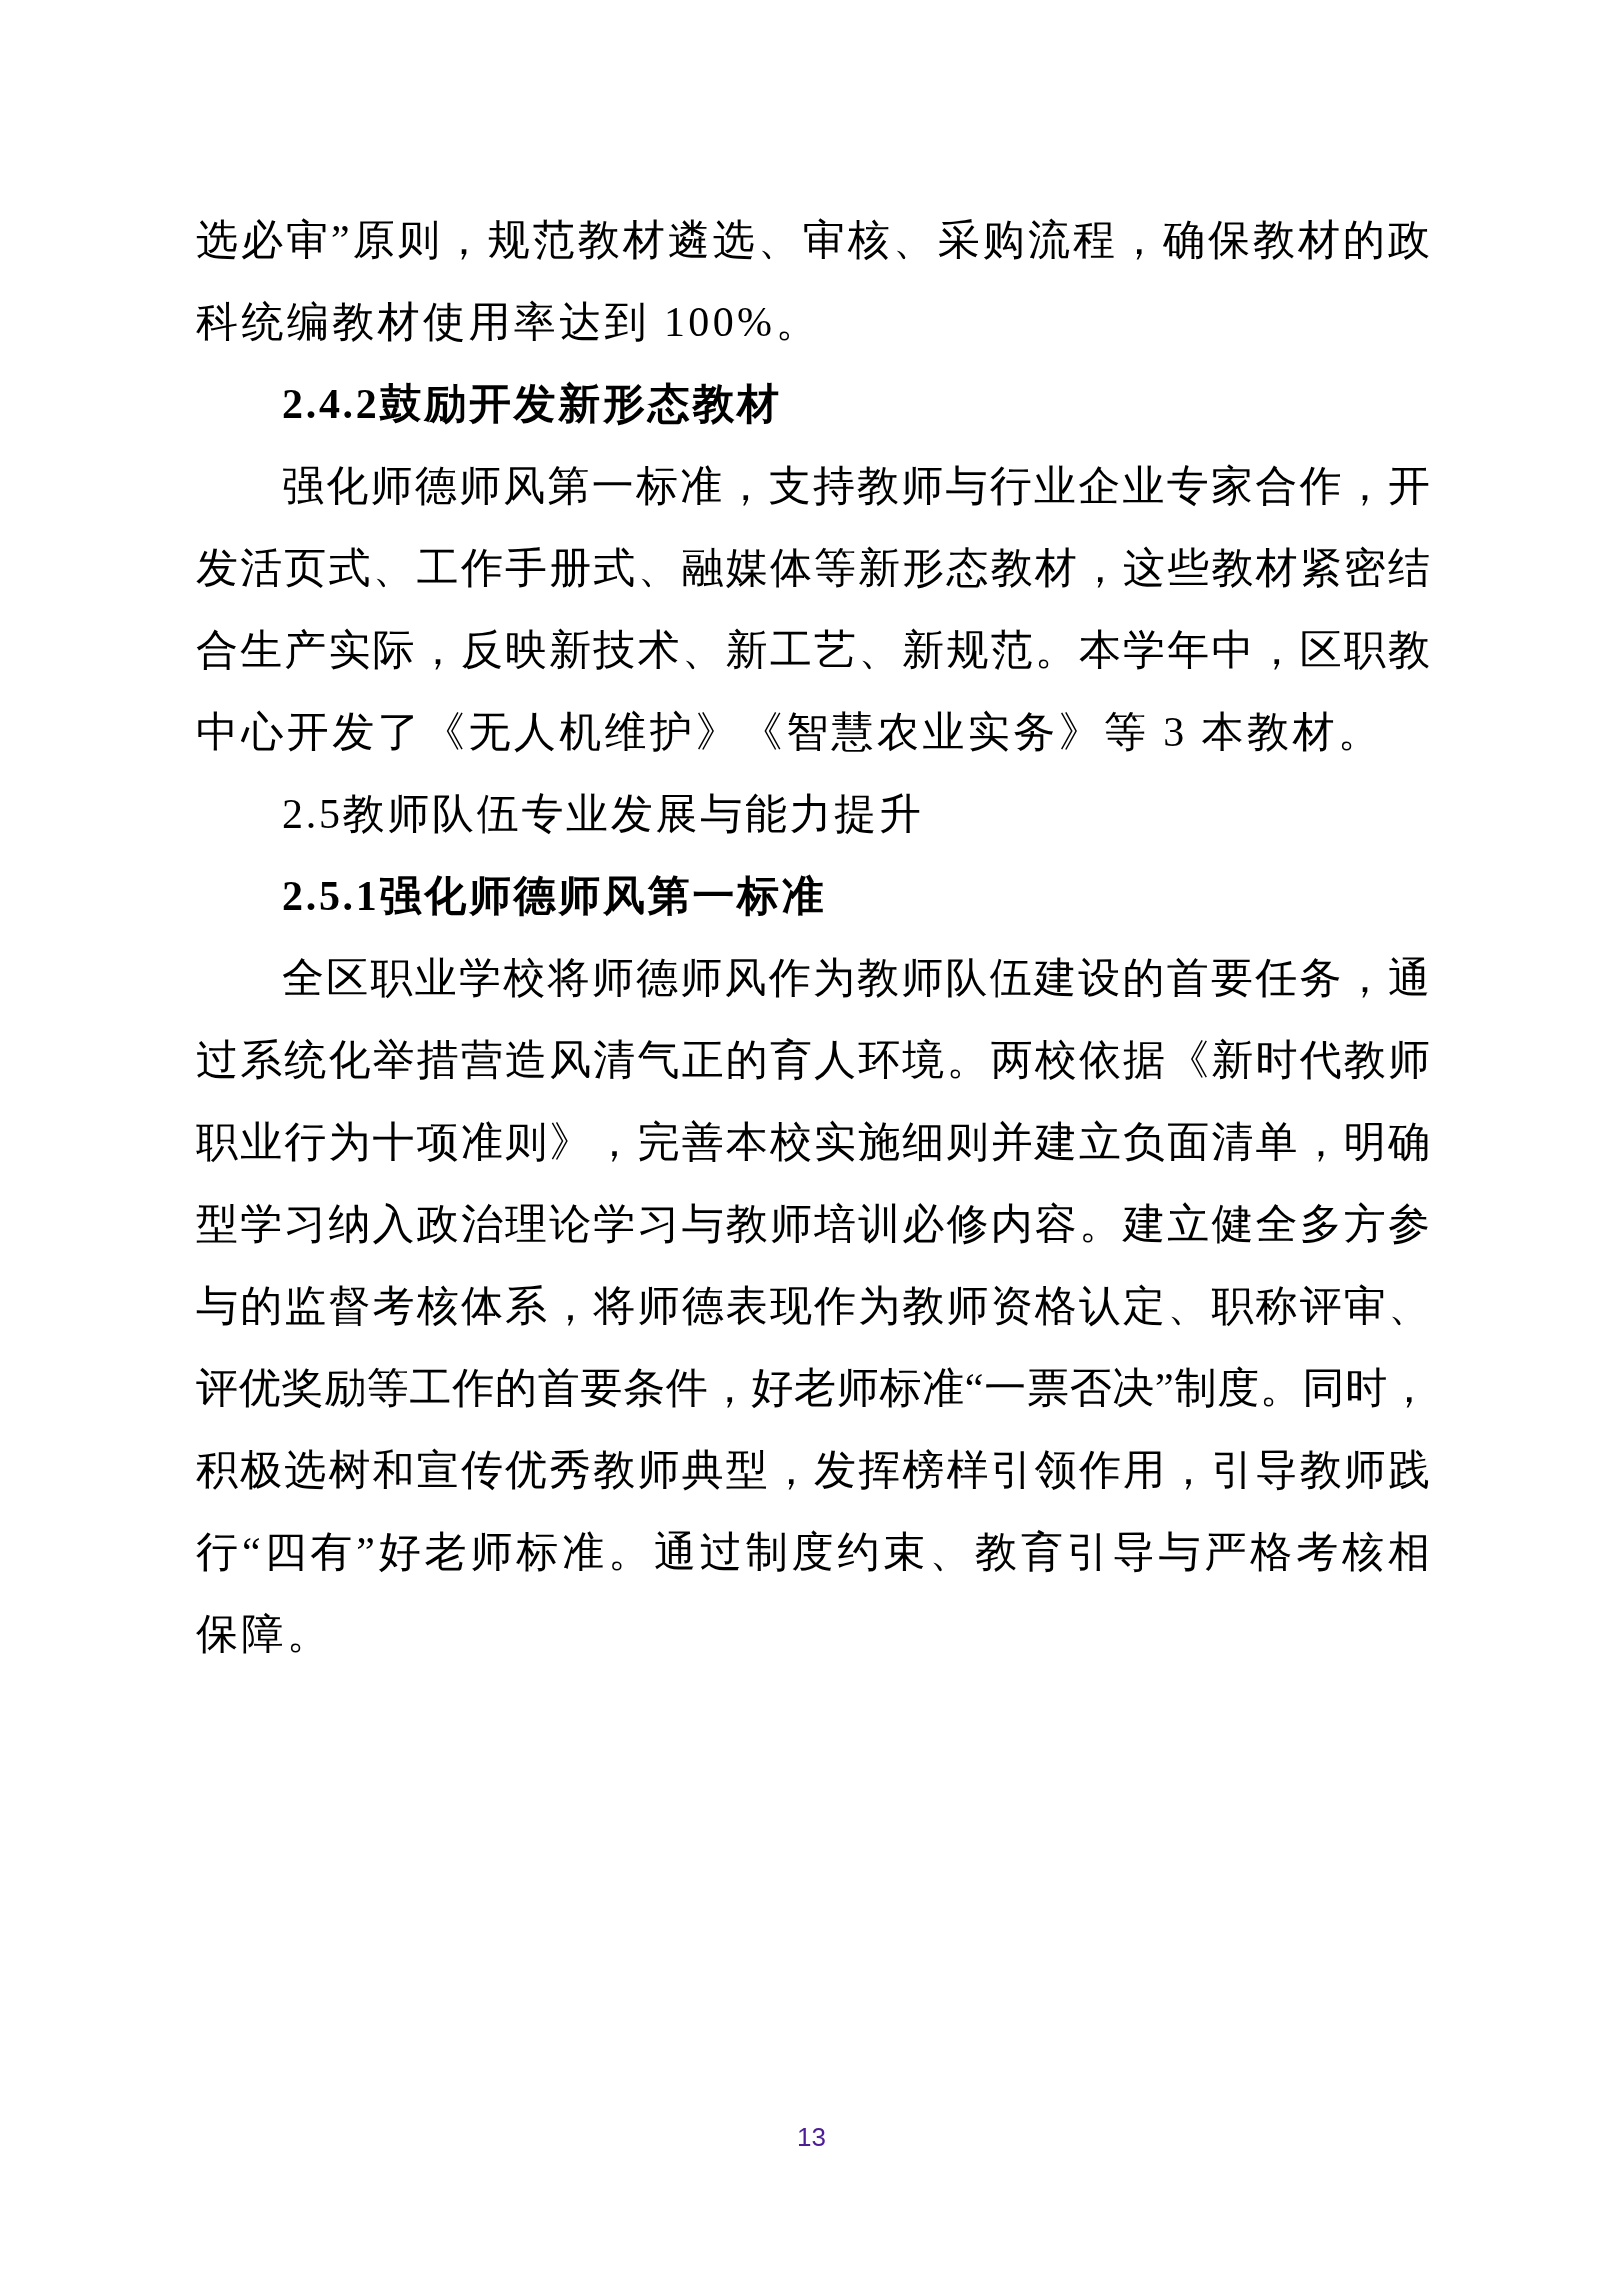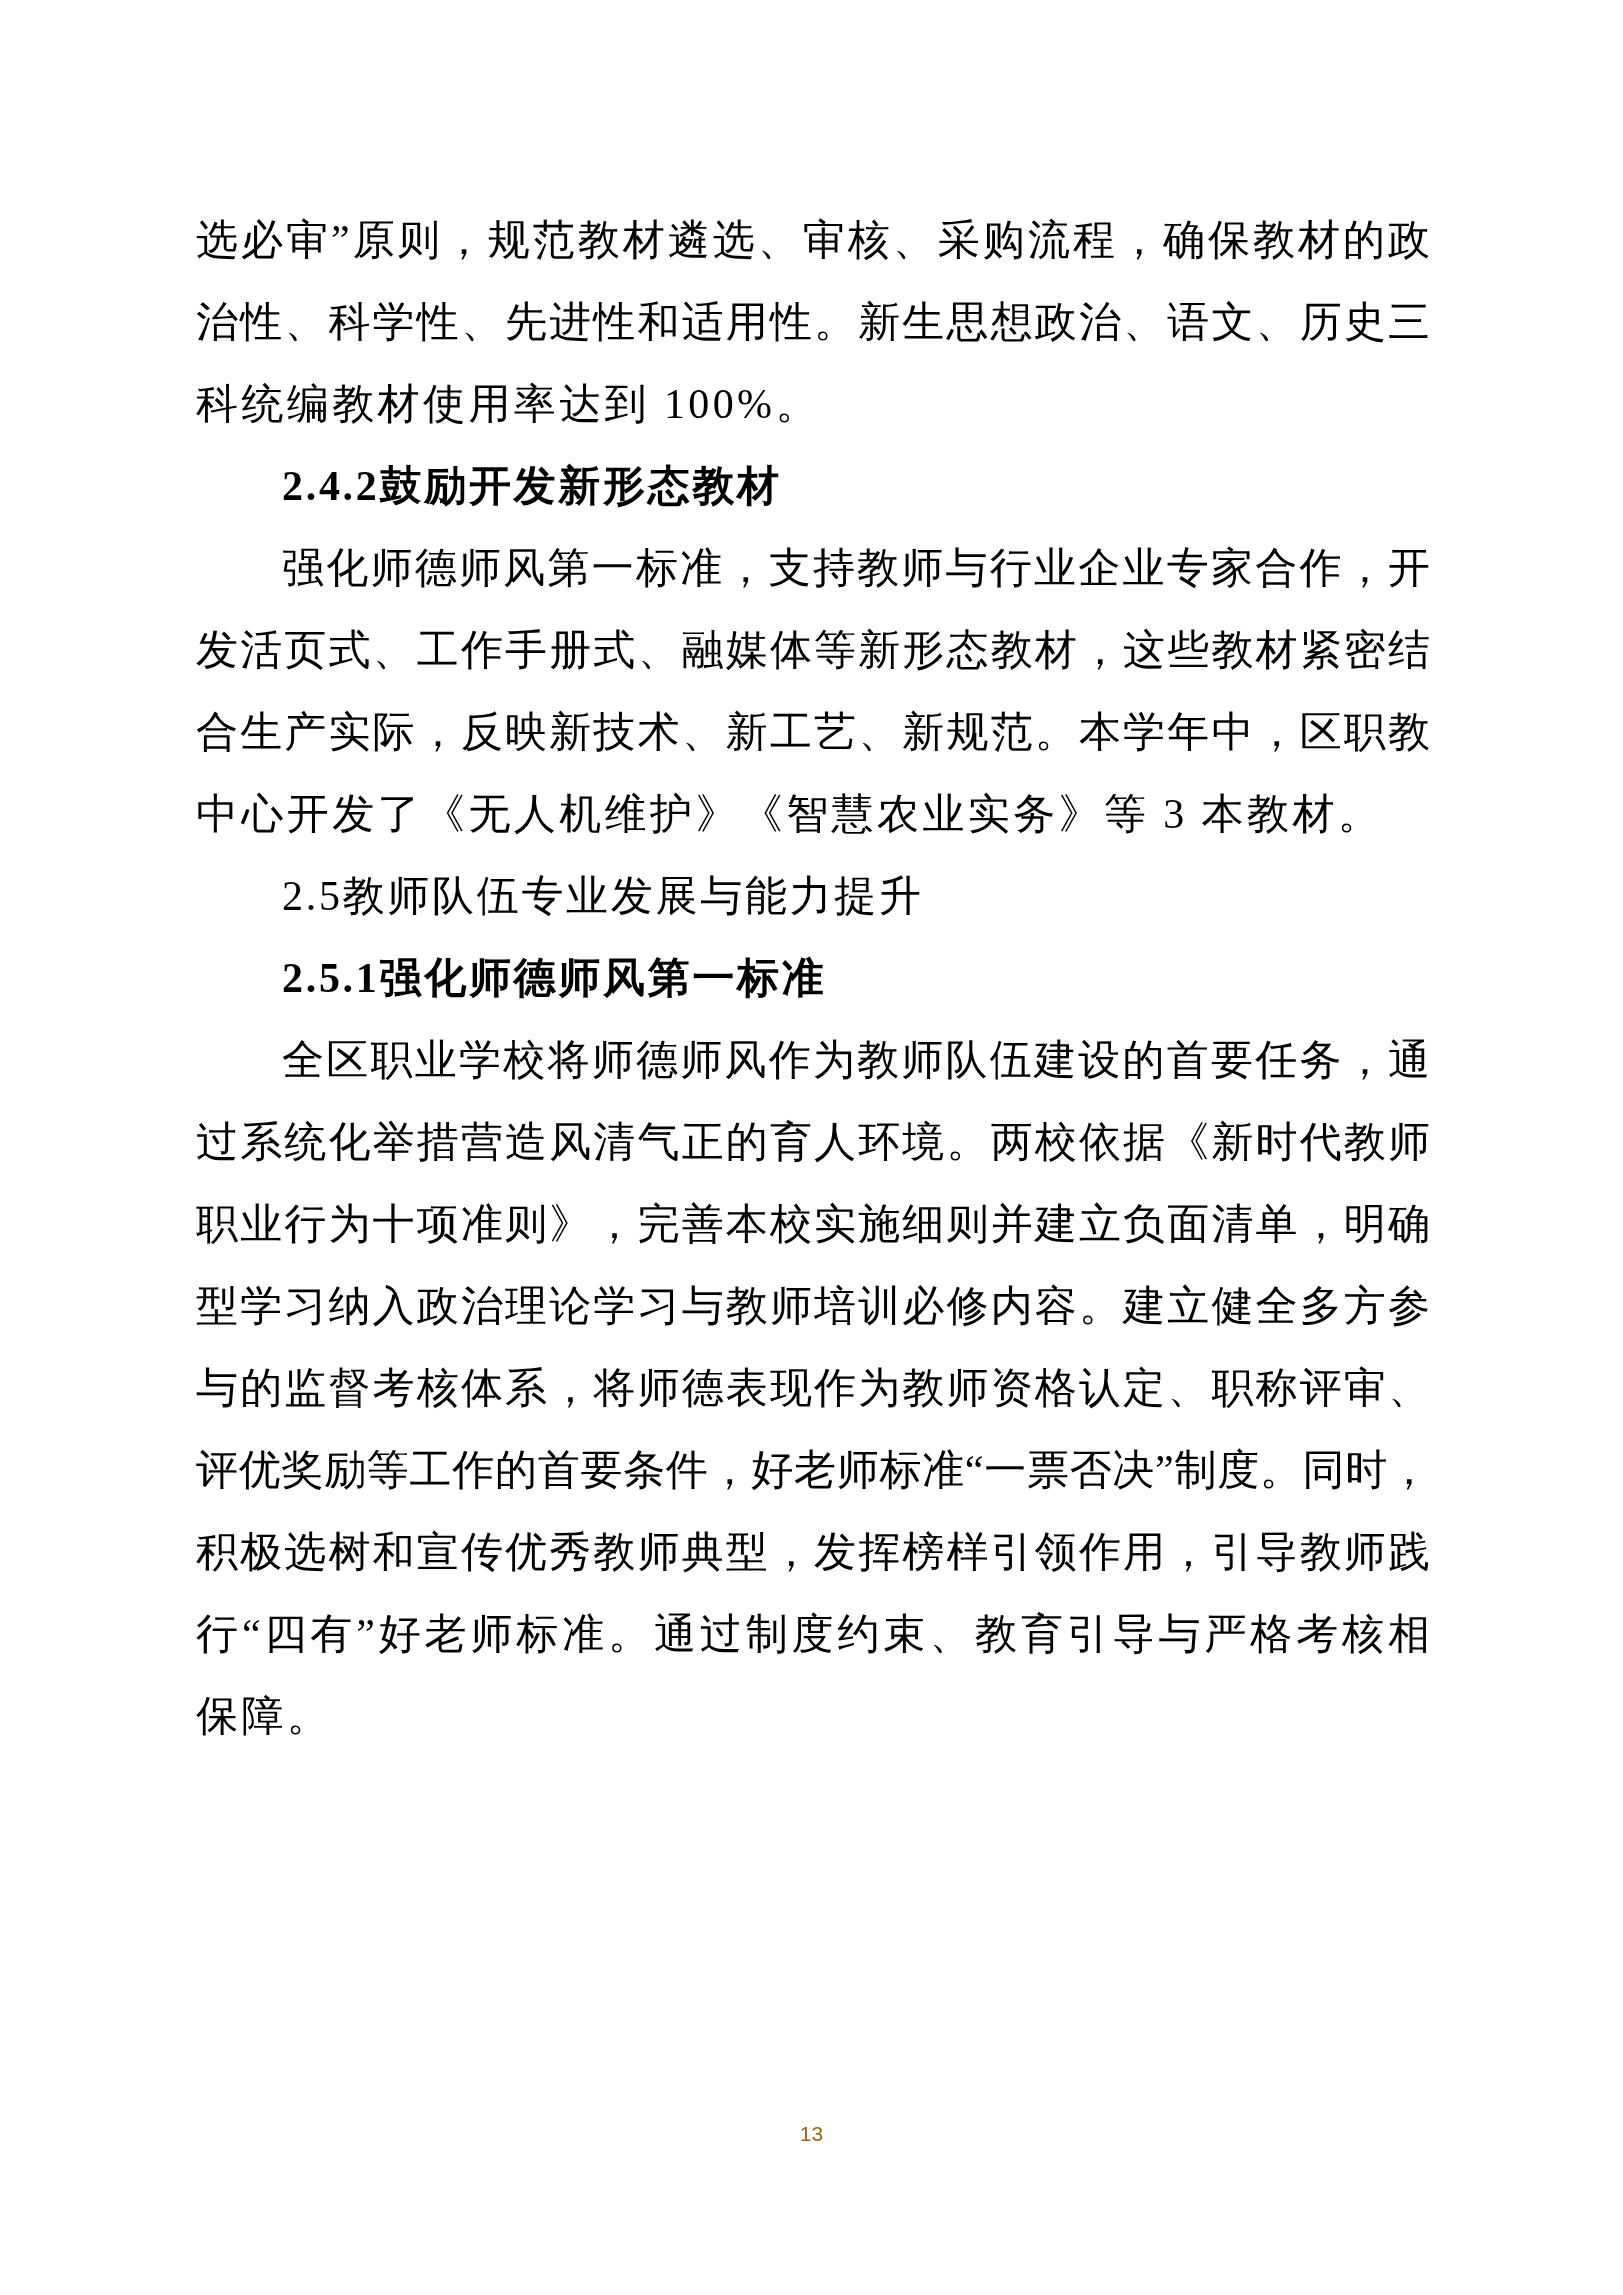--- a/index.html
+++ b/index.html
@@ -23,31 +23,30 @@
     text-align-last: justify;
   }
   .last { text-align: left; letter-spacing: 3.4px; }
   .indent { padding-left: 86px; }
   .heading-bold { font-weight: bold; }
   .heading-regular { font-weight: normal; }
   .heading { text-align: left; letter-spacing: 2.7px; }
   .sec-num { }
   .page-number {
     position: absolute; left: 0; width: 1623px; top: 2122px; text-align: center;
-    font-family: "Liberation Sans", "DejaVu Sans", sans-serif; font-size: 21px; color: #a16207;
+    font-family: "Liberation Sans", "DejaVu Sans", sans-serif; font-size: 26px; color: #4c1d95;
   }
 </style>
 </head>
 <body>
 
 <div class="page">
   <div class="body-block">
 
     <div class="line full">选必审”原则，规范教材遴选、审核、采购流程，确保教材的政</div>
-    <div class="line full">治性、科学性、先进性和适用性。新生思想政治、语文、历史三</div>
     <div class="line last">科统编教材使用率达到 100%。</div>
 
     <div class="line heading heading-bold indent">
       <span class="sec-num">2.4.2</span><span>鼓励开发新形态教材</span>
     </div>
 
     <div class="line full indent">强化师德师风第一标准，支持教师与行业企业专家合作，开</div>
     <div class="line full">发活页式、工作手册式、融媒体等新形态教材，这些教材紧密结</div>
     <div class="line full">合生产实际，反映新技术、新工艺、新规范。本学年中，区职教</div>
     <div class="line last">中心开发了《无人机维护》《智慧农业实务》等 3 本教材。</div>

